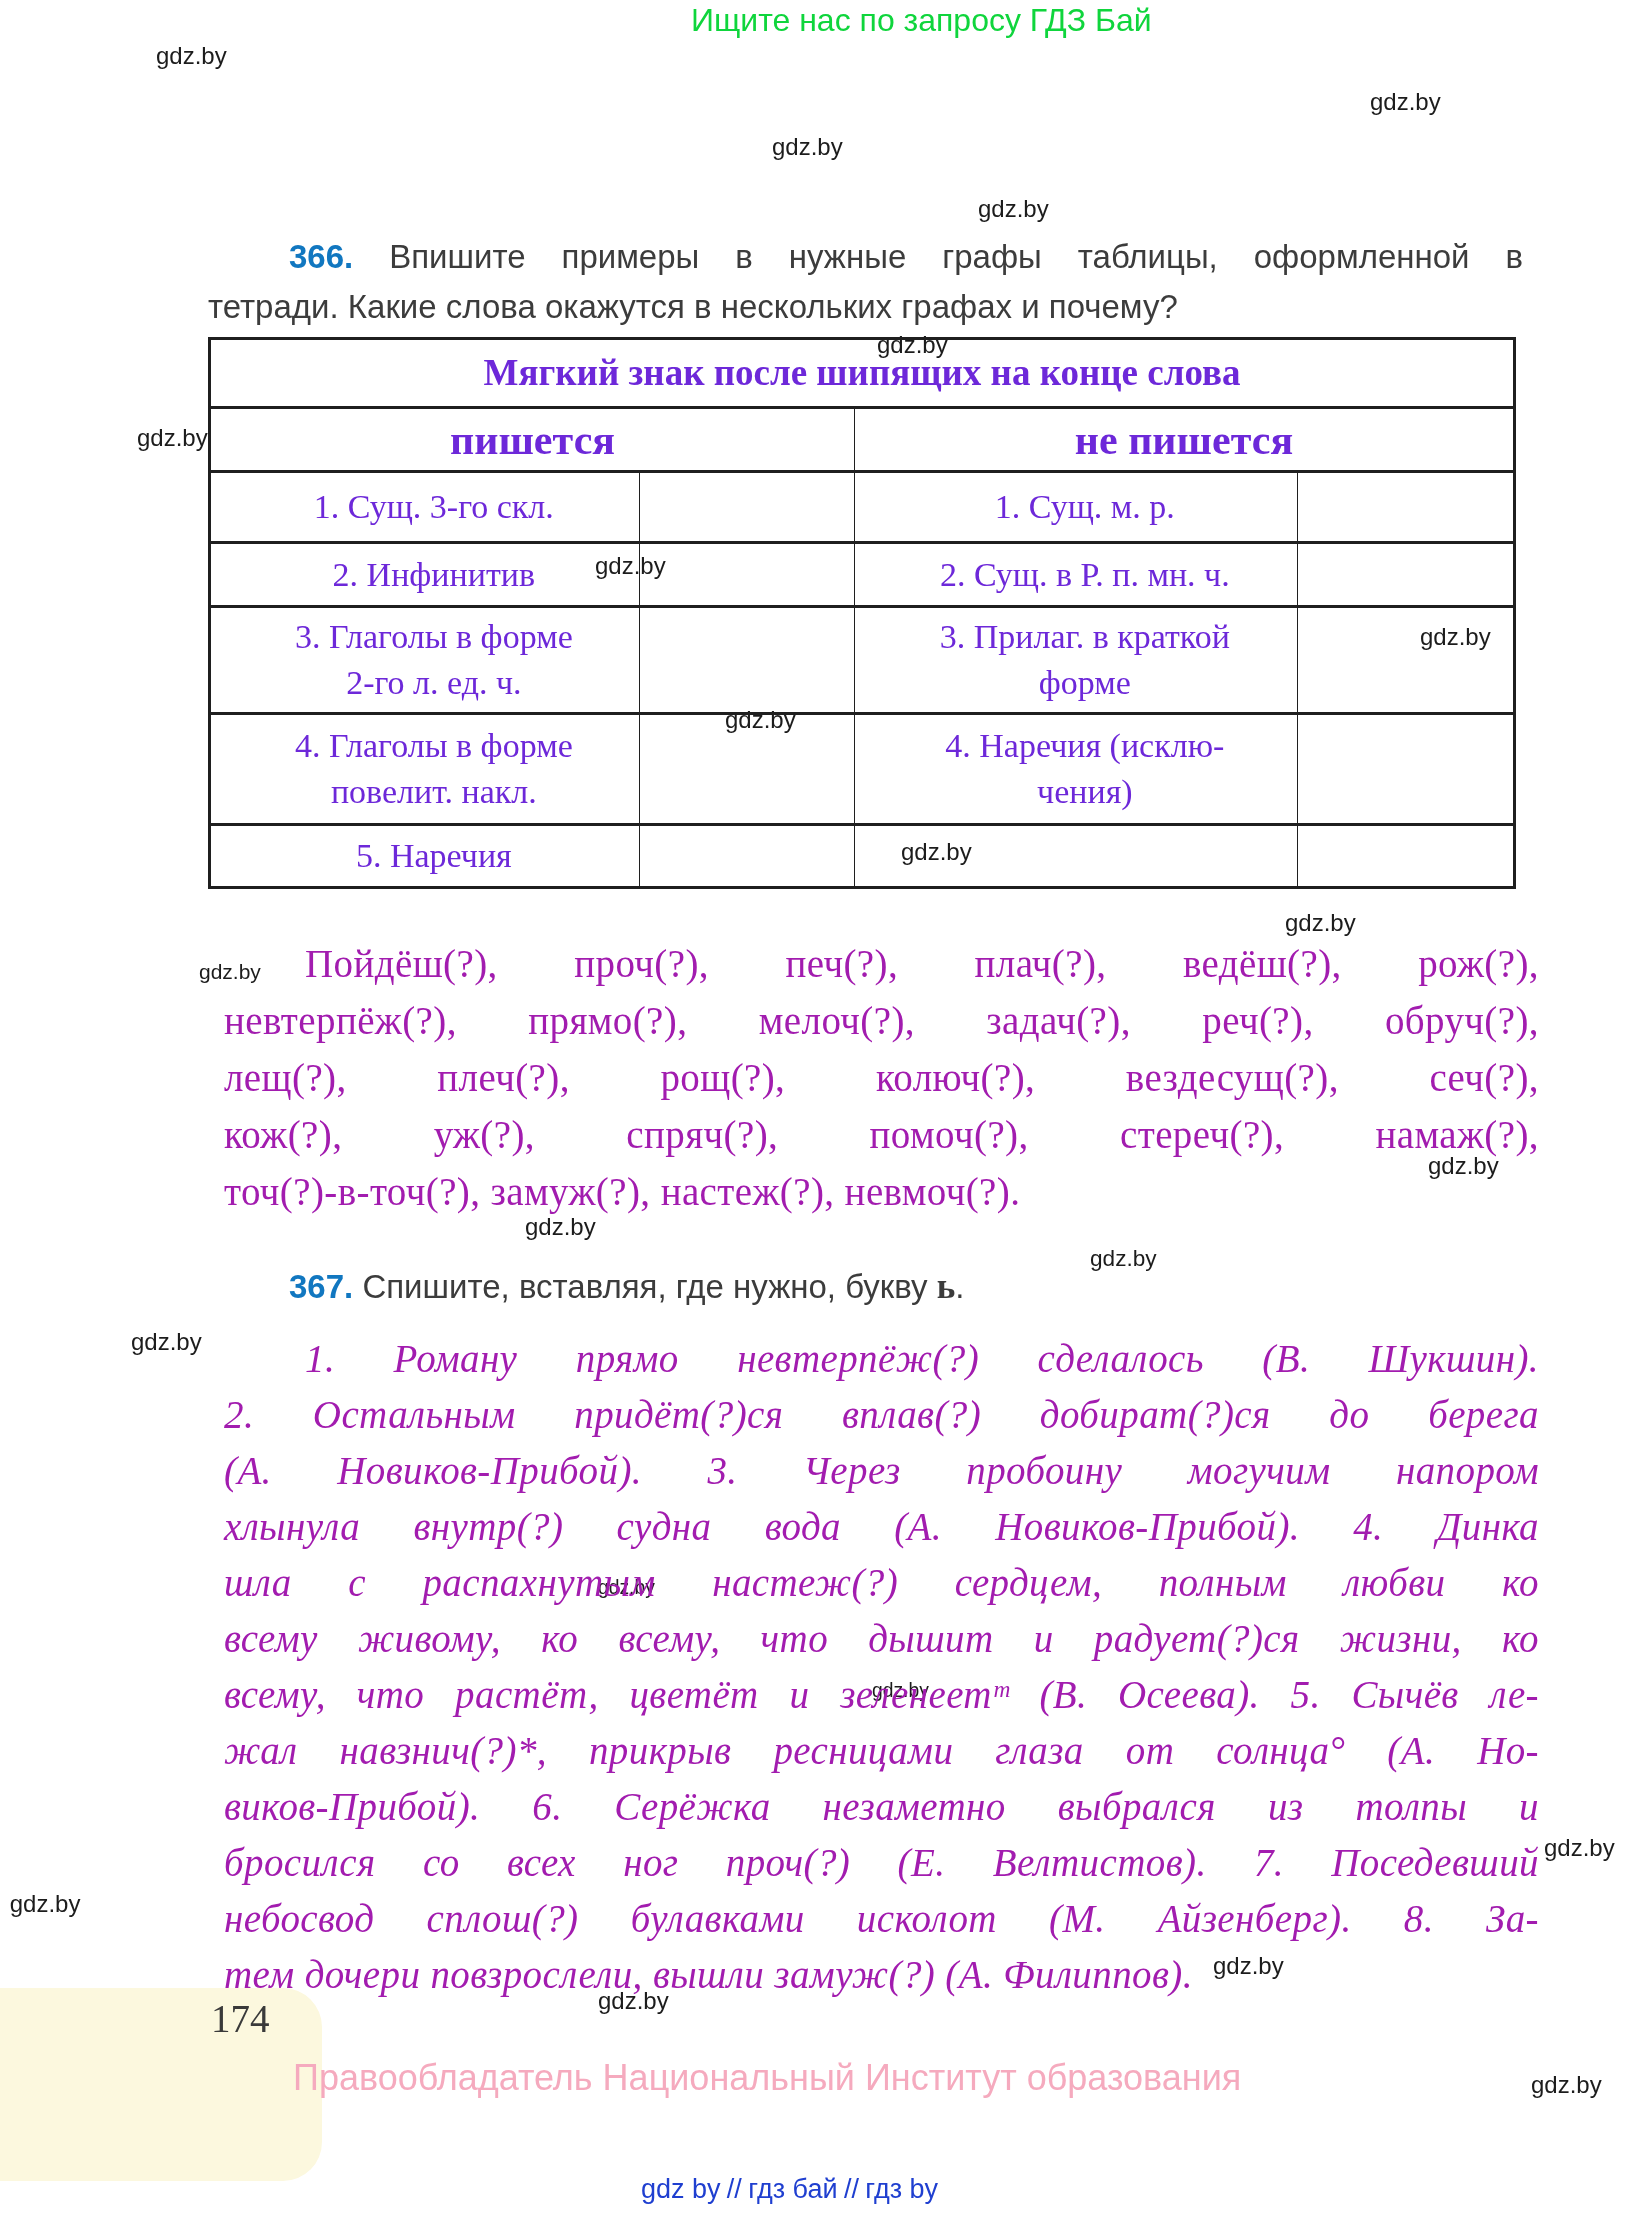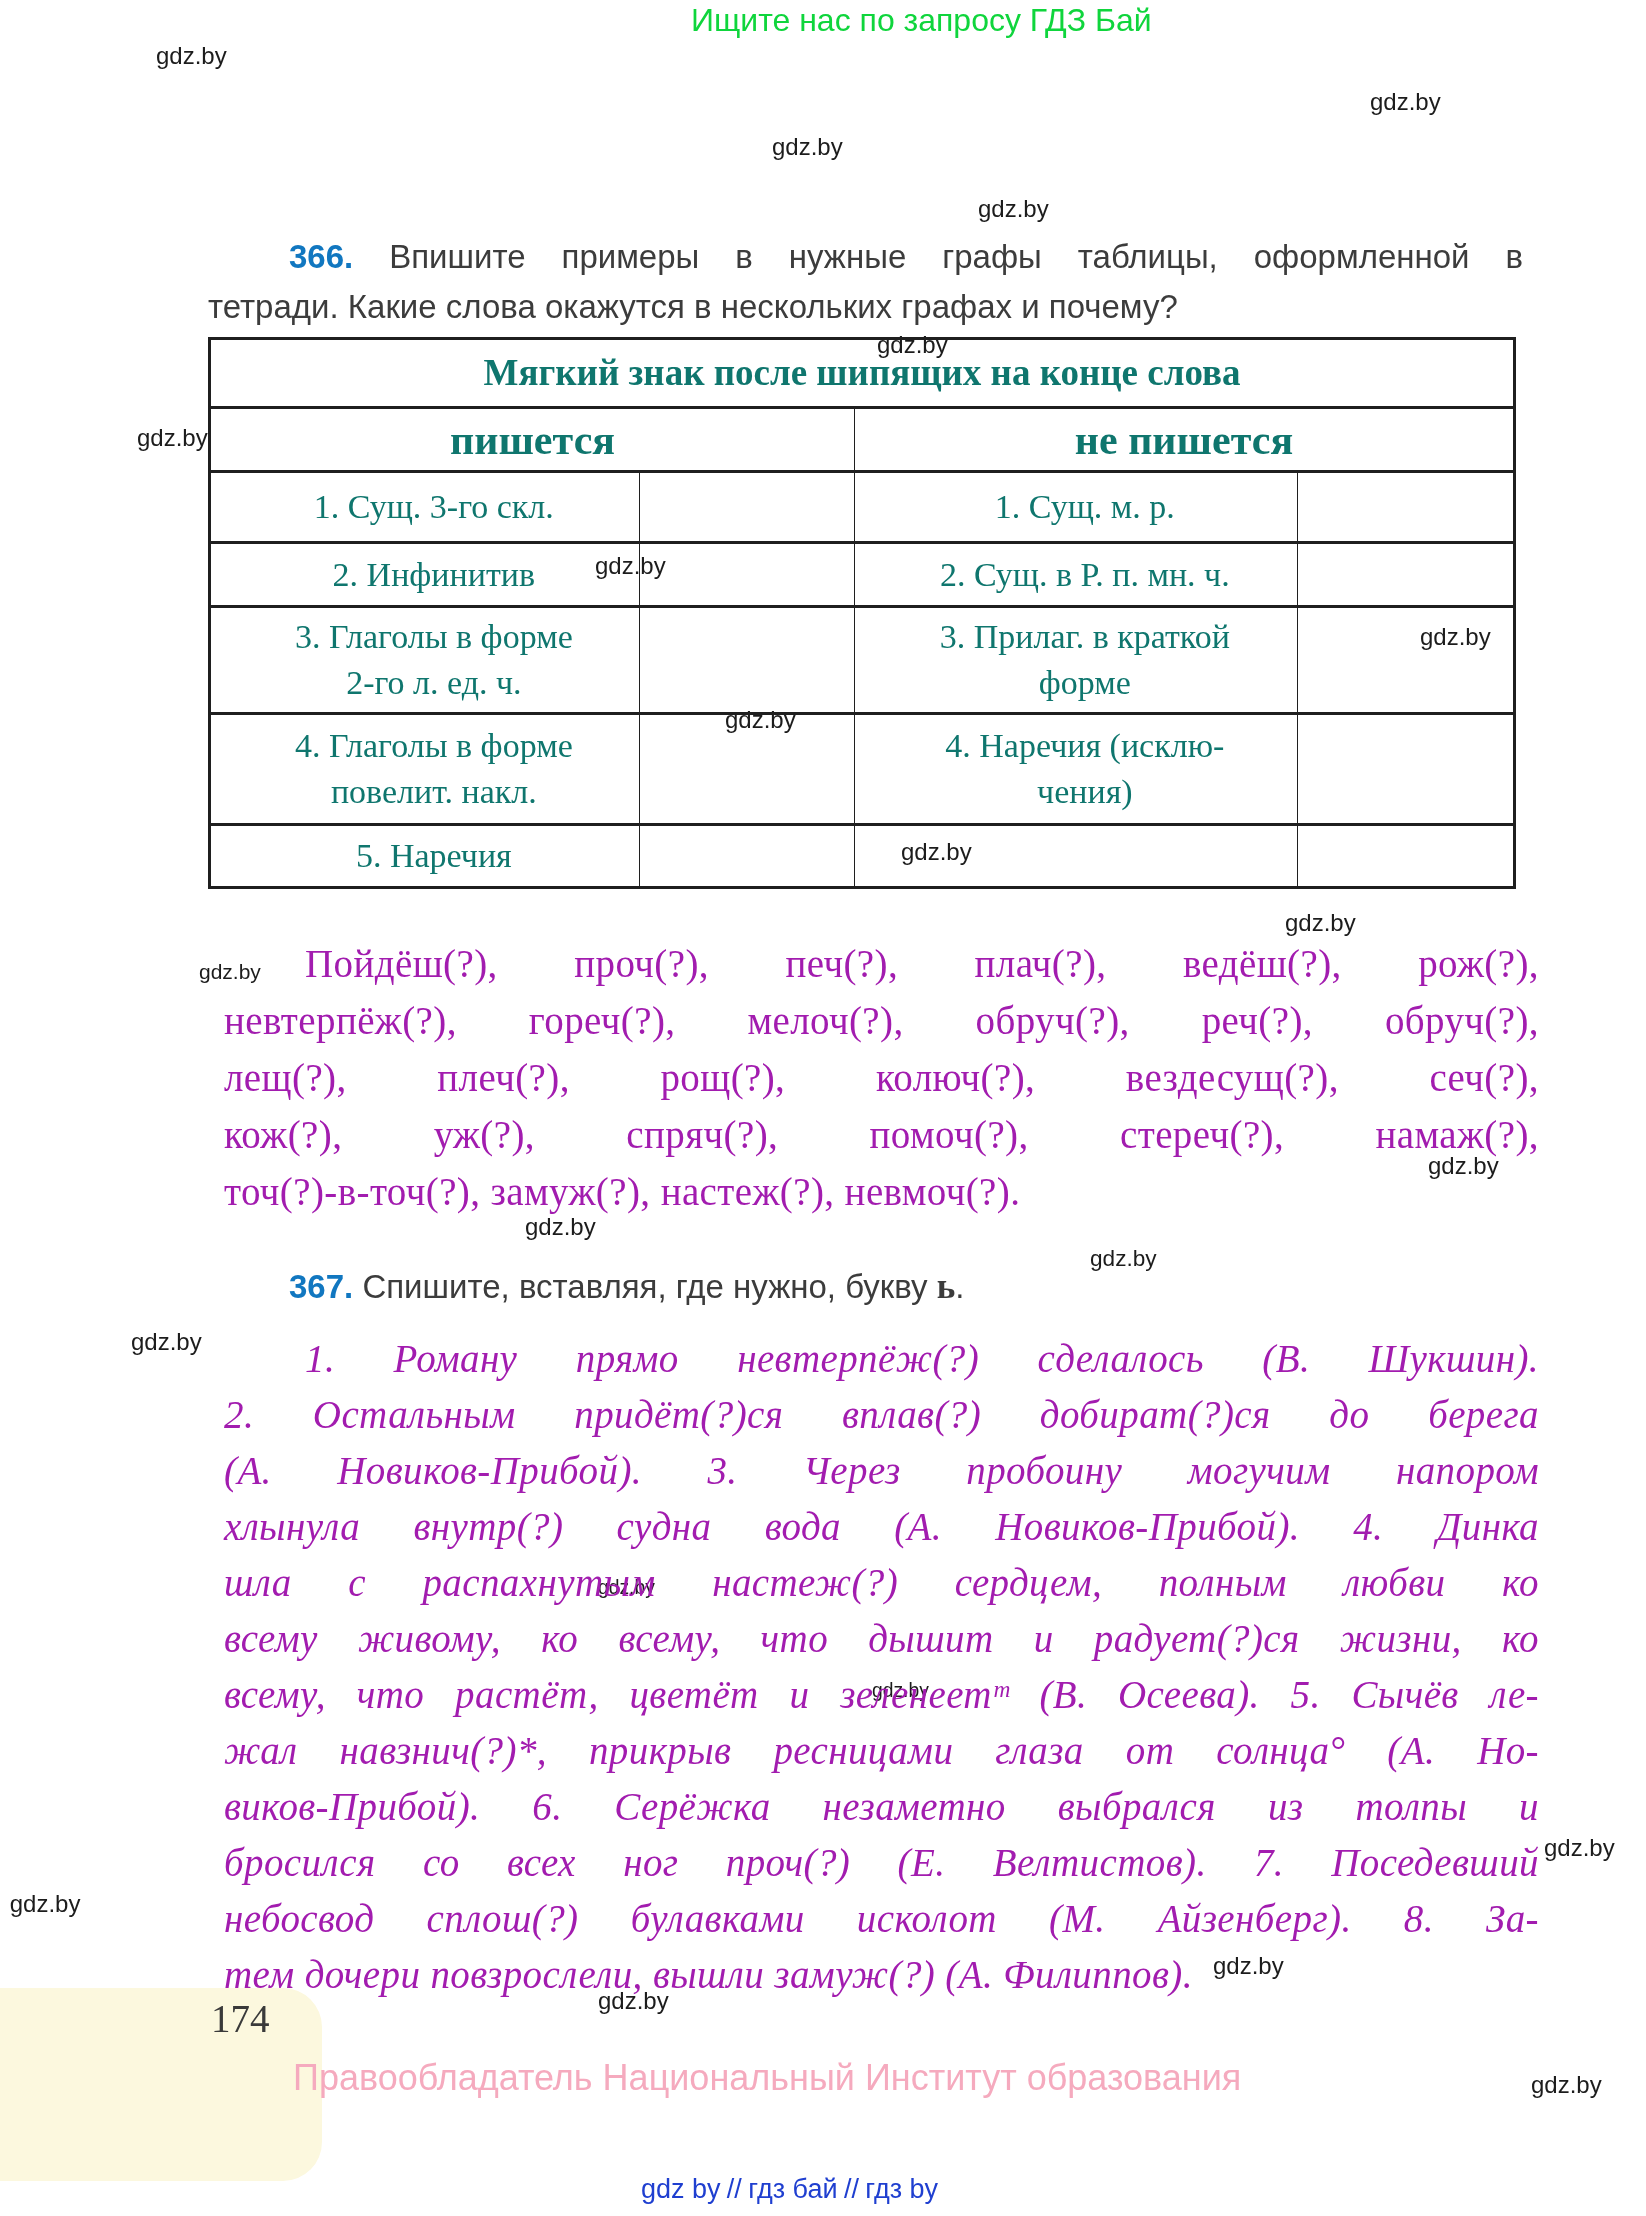--- a/index.html
+++ b/index.html
@@ -32,21 +32,21 @@
   .sline{ width:100%; }
   .sline.jfull{ text-align:justify; text-align-last:justify; }
   .sline.indent, .jline.indent{ text-indent:81px; }
   .exnum{ color:#1177c0; font-weight:bold; }
   .soft-letter{ font-family:"Liberation Serif","DejaVu Serif",serif; font-weight:bold; font-size:35px; }
 
   
   .rules-table{
     position:absolute; left:0; top:337px; width:1306px;
     border-collapse:collapse; table-layout:fixed;
-    border:3.2px solid #1f1f1f; color:#0f766e;
+    border:3.2px solid #1f1f1f; color:#6d28d9;
   }
   .rules-table td{
     border:1.6px solid #1f1f1f; border-top-width:3.2px; border-bottom-width:3.2px;
     font-size:34px; vertical-align:middle; padding-left:17.7px;
     white-space:pre-line; line-height:46px;text-align:center;
   }
   .t-title-row td{
     text-align:center; font-weight:bold; font-size:37px; height:69px; padding-left:0;
   }
   .t-head-row td{
@@ -173,21 +173,21 @@
             <td>5. Наречия</td>
             <td></td>
             <td></td>
             <td></td>
           </tr>
         </tbody>
     </table>
 
     <div class="para" id="word-list">
         <div class="jline indent">Пойдёш(?), проч(?), печ(?), плач(?), ведёш(?), рож(?),</div>
-        <div class="jline">невтерпёж(?), гореч(?), мелоч(?), обруч(?), реч(?), обруч(?),</div>
+        <div class="jline">невтерпёж(?), прямо(?), мелоч(?), задач(?), реч(?), обруч(?),</div>
         <div class="jline">лещ(?), плеч(?), рощ(?), колюч(?), вездесущ(?), сеч(?),</div>
         <div class="jline">кож(?), уж(?), спряч(?), помоч(?), стереч(?), намаж(?),</div>
         <div class="jline last">точ(?)-в-точ(?), замуж(?), настеж(?), невмоч(?).</div>
       </div>
 
     <div class="ex-head" id="ex367-head">
       <div class="sline indent"><span class="exnum">367.</span> <span>Спишите, вставляя, где нужно, букву </span><span class="soft-letter">ь</span><span>.</span></div>
     </div>
 
     <div class="para" id="sentences">

